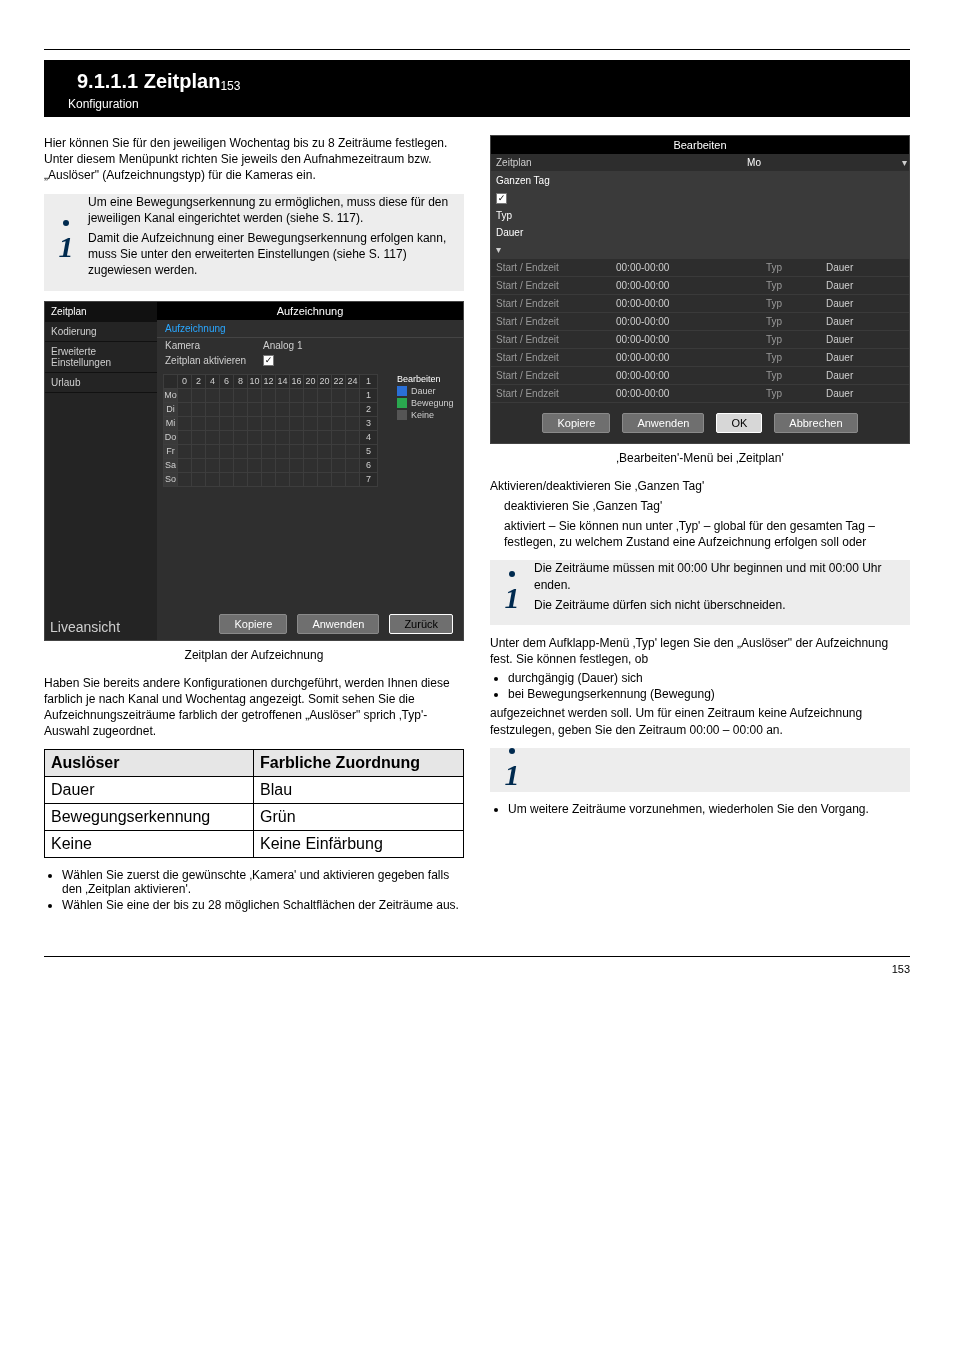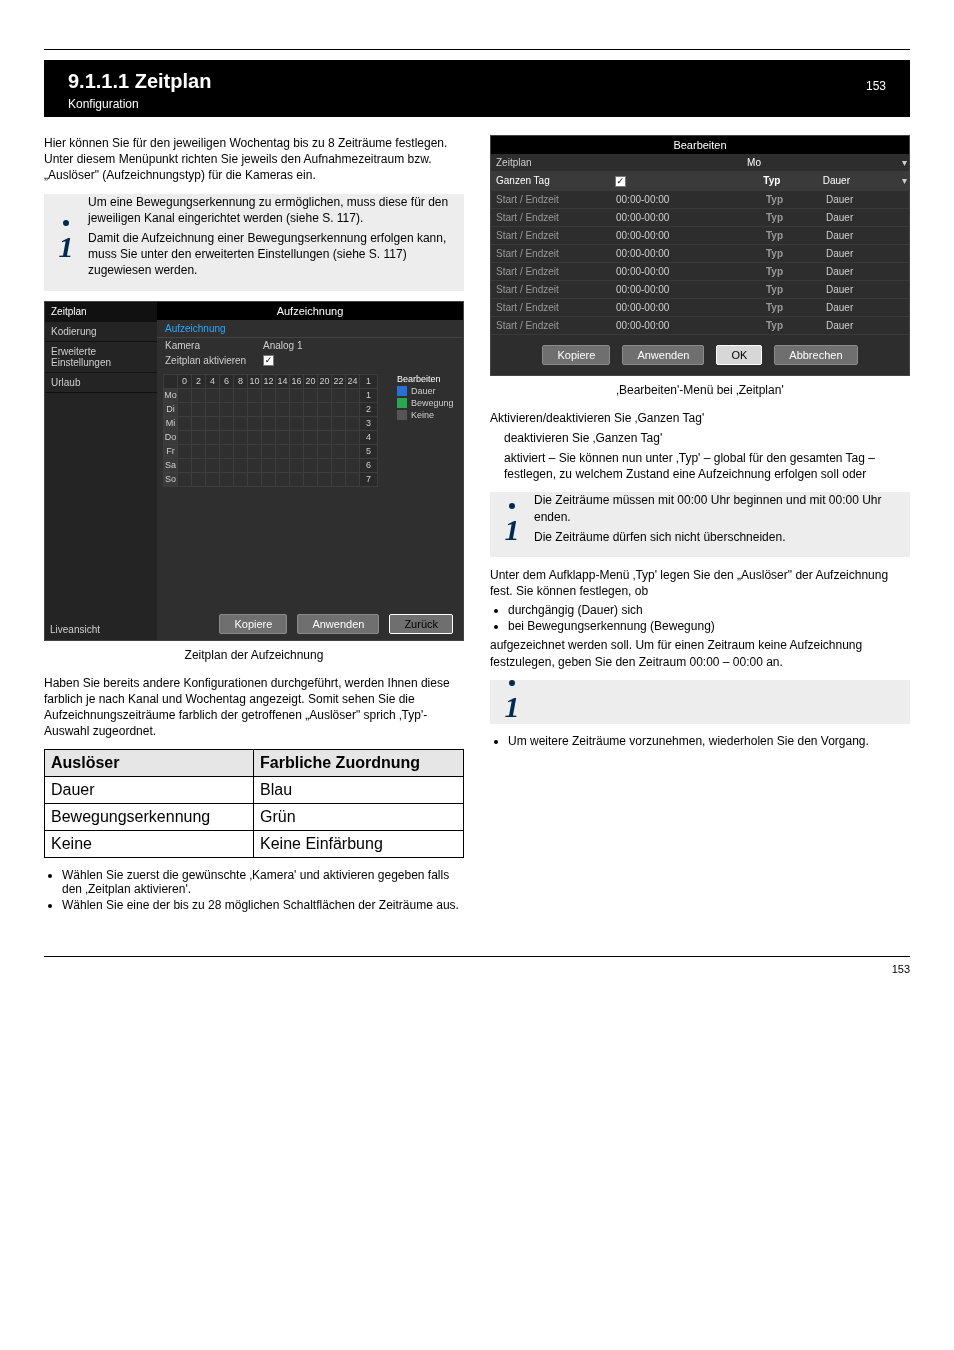--- a/index.html
+++ b/index.html
@@ -7,21 +7,21 @@
   body {
     font-family: Arial, Helvetica, sans-serif;
     font-size: 12px;
     color: #000;
     width: 954px;
     background: #fff;
   }
   .page { width: 954px; padding: 36px 44px 0 44px; }
   .topbar { height:14px; border-bottom:1px solid #000; margin-bottom:10px; }
   .header-band { background:#000; color:#fff; padding:10px 24px 6px 24px; }
-  .hb-title-row { display:flex; justify-content:space-between; align-items:flex-end; }
+  .hb-title-row { display:flex; justify-content:flex-start; align-items:flex-end;margin-left:9px; }
   .hb-title { font-size:20px; font-weight:bold; }
   .hb-page { font-size:12px; }
   .hb-sub { font-size:12px; color:#fff; margin-top:4px; }
 
   .cols { display:flex; gap:26px; margin-top:18px; }
   .col { flex:1 1 0; min-width:0; }
   p { margin:0 0 4px 0; line-height:1.35; }
 
   .info-box { display:flex; background:#ededed; margin:10px 0; }
   .info-box .mark {
@@ -36,27 +36,27 @@
   table.simple th { background:#e6e6e6; text-align:left; font-weight:bold; }
 
   ul.tight { margin:4px 0 4px 18px; padding:0; }
   ul.tight li { margin:2px 0; }
 
   .caption { text-align:center; margin:6px 0 12px 0; }
 
   
   .panel { background:#2d2d2d; color:#d0d0d0; font-size:10px; border:1px solid #444; }
   .panel .title { background:#000; color:#fff; text-align:center; padding:3px 0; font-size:11px; }
-  .panel .cellh { background:#3a3a3a; color:#fff; }
+  .panel .cellh { background:#3a3a3a; color:#fff;flex-direction:column; }
 
   .editpanel .er { display:flex; border-bottom:1px solid #3a3a3a; }
   .editpanel .er > div { padding:3px 5px; }
   .editpanel .c1 { width:120px; color:#9a9a9a; }
   .editpanel .c2 { width:150px; color:#cfcfcf; }
-  .editpanel .c3 { width:60px;  color:#9a9a9a;font-weight:bold; }
+  .editpanel .c3 { width:60px;  color:#9a9a9a; }
   .editpanel .c4 { width:80px;  color:#cfcfcf; }
 
   .btnrow { display:flex; justify-content:center; gap:12px; padding:10px 0; }
   .btn { background:#6f6f6f; color:#fff; font-size:11px; padding:3px 14px; border:1px solid #8a8a8a; border-radius:2px; }
   .btn.primary { background:#d7d7d7; color:#000; border-color:#fff; }
 
   
   .sched { display:flex; height:340px; }
   .sched .side { width:112px; background:#242424; color:#cfcfcf; font-size:10px; }
   .sched .side .sitem { padding:4px 6px; border-bottom:1px solid #111; }
@@ -66,21 +66,21 @@
   .sched .formrow { display:flex; align-items:center; padding:2px 8px; color:#cfcfcf; font-size:10px; gap:8px; }
   .sched .grid { padding:6px; }
   .sched table.timeline { border-collapse:collapse; font-size:9px; color:#cfcfcf; }
   .sched table.timeline td, .sched table.timeline th { border:1px solid #3d3d3d; width:14px; height:14px; text-align:center; padding:0; }
   .sched table.timeline th { background:#2a2a2a; font-weight:normal; }
   .sched .dayc { background:#3a3a3a; width:22px; }
   .sched .legbox { display:flex; align-items:center; gap:4px; margin:2px 0; font-size:9px; color:#cfcfcf;}
   .sched .sw { width:10px; height:10px; display:inline-block; }
   .sched .bottom { display:flex; justify-content:flex-end; gap:10px; padding:6px 10px; }
   .sched .bottom .btn { background:#6f6f6f; }
-  .sched .live { position:absolute; bottom:6px; left:6px; color:#cfcfcf; font-size:10px;margin-top:25px; }
+  .sched .live { position:absolute; bottom:6px; left:6px; color:#cfcfcf; font-size:14px;margin-top:25px; }
   .chk { width:11px; height:11px; background:#fff; border:1px solid #777; display:inline-flex; align-items:center; justify-content:center; font-size:9px; color:#000; }
 
   .footer { border-top:1px solid #000; margin-top:40px; padding-top:6px; font-size:11px; display:flex; justify-content:flex-end; }
 </style>
 </head>
 <body>
 
 <div class="page">
   <div class="topbar"></div>
 

